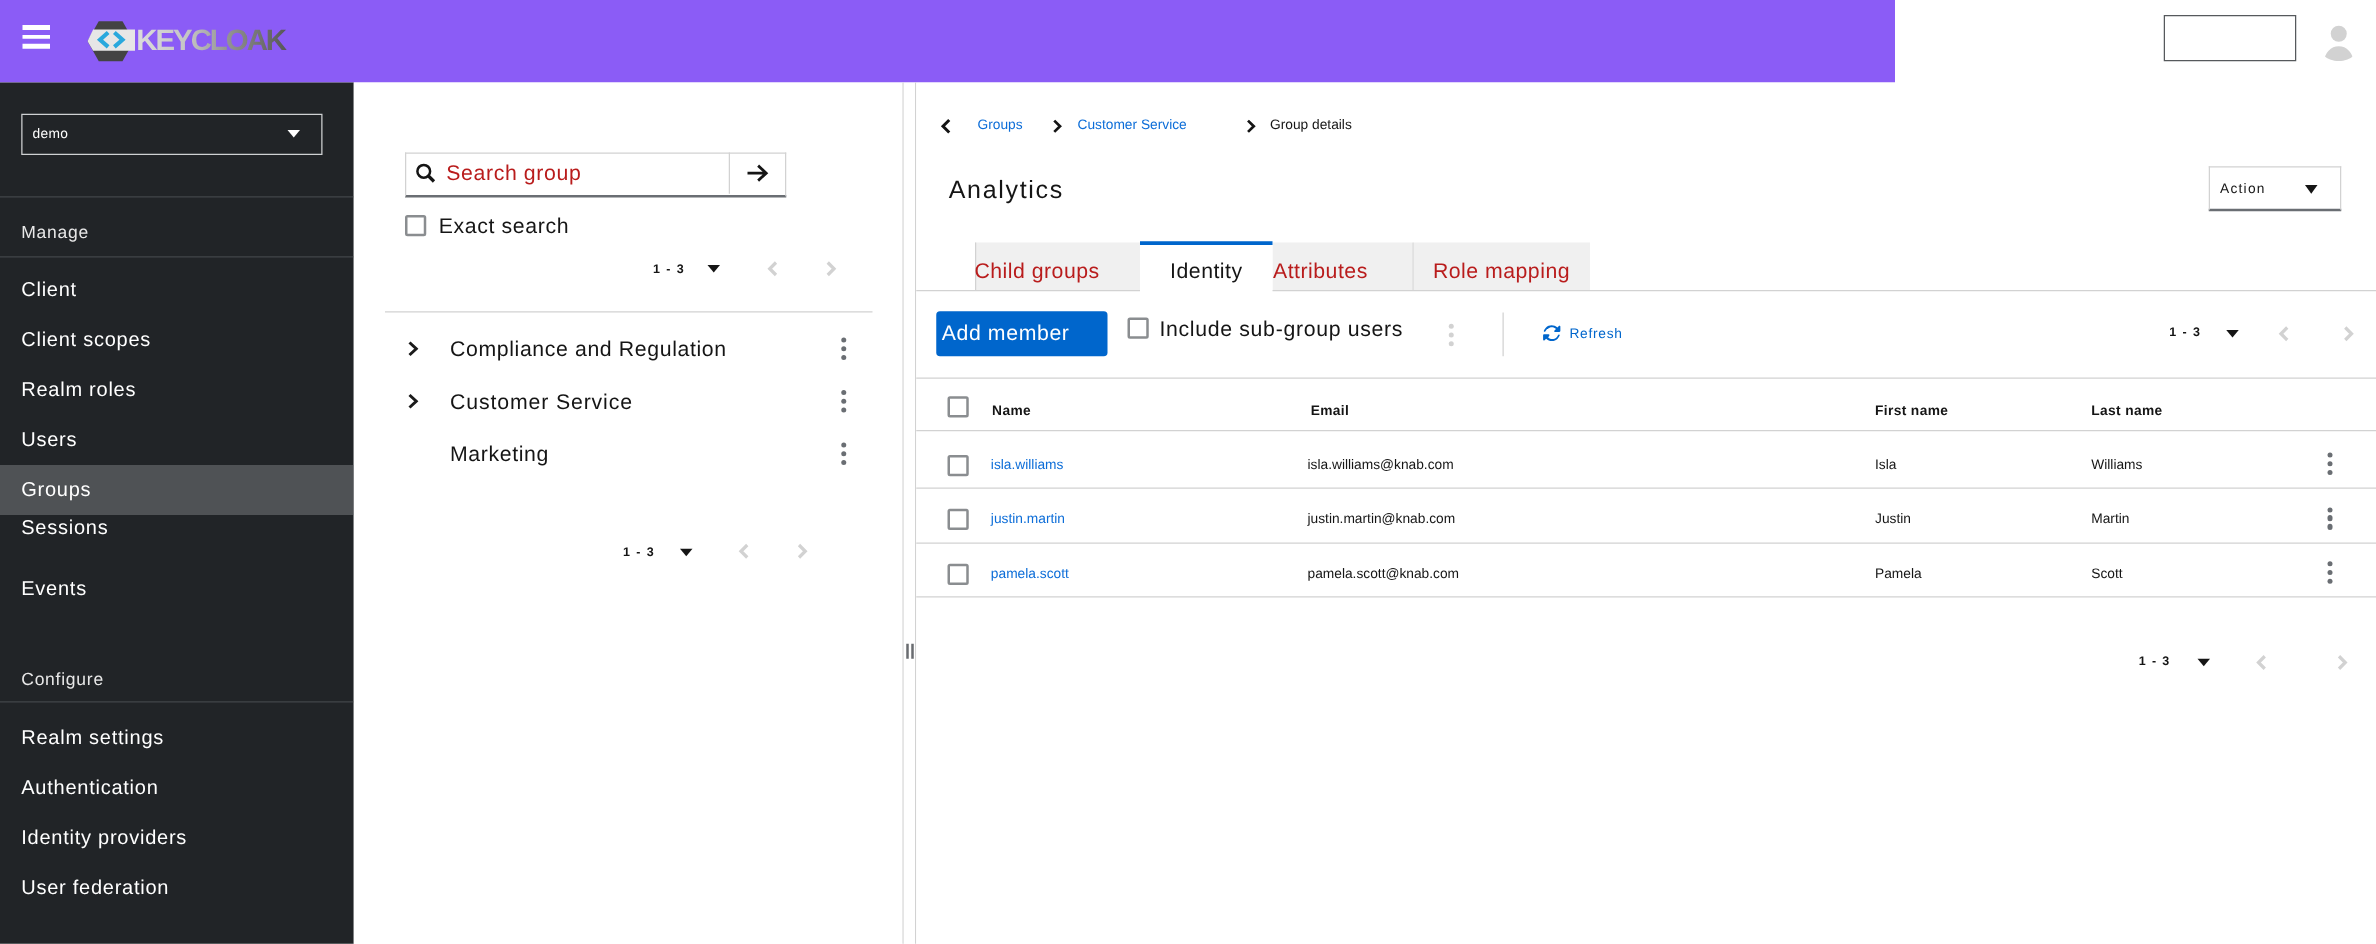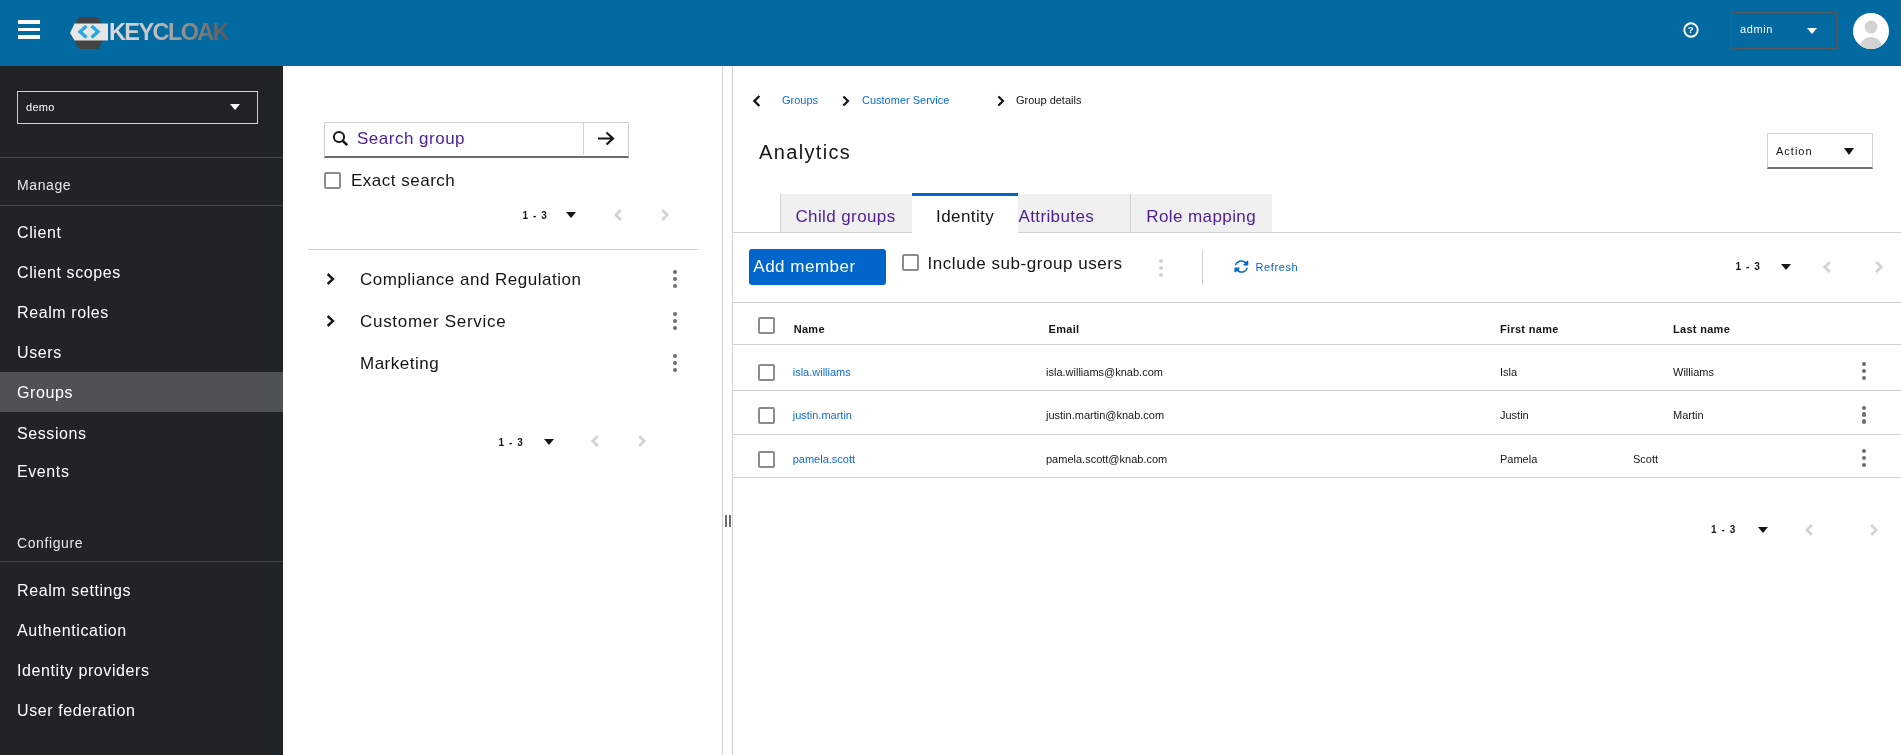--- a/index.html
+++ b/index.html
@@ -11,23 +11,23 @@
 .t16{font-size:11px;line-height:19px;}
 .ls0{letter-spacing:0;}
 .t17{font-size:17px;line-height:20px;letter-spacing:0.5px;}
 .t14{font-size:10px;line-height:17px;}
 .caret{position:absolute;width:0;height:0;border-left:5px solid transparent;border-right:5px solid transparent;border-top:6px solid #151515;}
 .caretw{position:absolute;width:0;height:0;border-left:5.5px solid transparent;border-right:5.5px solid transparent;border-top:6.5px solid #fff;}
 .cb{position:absolute;width:13px;height:13px;border:2px solid #8a8d90;border-radius:2px;background:#fff;}
 .hline{position:absolute;height:1px;background:#d2d2d2;}
 .vline{position:absolute;width:1px;background:#d2d2d2;}
 .link{color:#0c6dd8;}
-.muted{color:#4c1d95;}
-
-#masthead{position:absolute;left:0;top:0;width:1901px;height:66px;background:#0369a1;}
+.muted{color:#b91c1c;}
+
+#masthead{position:absolute;left:0;top:0;width:1516px;height:66px;background:#8b5cf6;}
 .bar{position:absolute;left:18px;width:22px;height:3.2px;background:#fff;}
 
 #sidebar{position:absolute;left:0;top:66px;width:283px;height:689px;background:#212427;}
 .sline{position:absolute;left:0;width:283px;height:1px;background:#42454a;}
 .navitem{position:absolute;left:17px;font-size:16px;line-height:19px;color:#fff;}
 .sect{position:absolute;left:17px;font-size:14px;line-height:17px;color:#e8e8e8;}
 
 #panel{position:absolute;left:283px;top:66px;width:439px;height:689px;background:#fff;border-right:1px solid #d2d2d2;}
 
 #splitter{position:absolute;left:723px;top:66px;width:9px;height:689px;background:#fff;border-right:1px solid #d2d2d2;}
@@ -85,21 +85,21 @@
   <div class="caretw" style="left:230px;top:38px;border-left-width:5px;border-right-width:5px;border-top-width:6px;"></div>
   <div class="sline" style="top:90.5px"></div>
   <div class="sect" style="top:111px">Manage</div>
   <div class="sline" style="top:138.5px"></div>
   <div class="navitem" style="top:156.5px">Client</div>
   <div class="navitem" style="top:196.5px">Client scopes</div>
   <div class="navitem" style="top:236.5px">Realm roles</div>
   <div class="navitem" style="top:276.5px">Users</div>
   <div class="abs" style="left:0;top:306px;width:283px;height:40px;background:#4f5255;"></div>
   <div class="navitem" style="top:316.5px">Groups</div>
-  <div class="navitem" style="top:358px">Sessions</div>
+  <div class="navitem" style="top:347px">Sessions</div>
   <div class="navitem" style="top:395.5px">Events</div>
   <div class="sect" style="top:468.5px">Configure</div>
   <div class="sline" style="top:494.5px"></div>
   <div class="navitem" style="top:514.5px">Realm settings</div>
   <div class="navitem" style="top:554.5px">Authentication</div>
   <div class="navitem" style="top:594.5px">Identity providers</div>
   <div class="navitem" style="top:634.5px">User federation</div>
 </div>
 
 <div id="panel">
@@ -183,21 +183,21 @@
     </svg>
   <div class="abs t16" style="left:283px;top:24.5px;letter-spacing:0;">Group details</div>
 
   <div class="abs" style="left:26px;top:72px;font-size:20px;line-height:29px;letter-spacing:1.35px;">Analytics</div>
   <div class="abs" style="left:1034px;top:67px;width:104px;height:33px;border:1px solid #d2d2d2;border-bottom:2px solid #6a6e73;"></div>
   <div class="abs t16" style="left:1043px;top:75.5px;letter-spacing:1.0px;">Action</div>
   <div class="caret" style="left:1111px;top:82px;border-top-width:7px;"></div>
 
   <div class="hline" style="left:0;top:165.5px;width:1168px;"></div>
   <div class="abs" style="left:46.5px;top:127.5px;width:132.3px;height:38px;background:#f0f0f0;border-left:1px solid #d2d2d2;"></div>
-  <div class="abs t17 muted" style="left:46.5px;top:140.5px;width:132px;text-align:center;letter-spacing:0.4px;">Child groups</div>
+  <div class="abs t17 muted" style="left:46.5px;top:140.5px;width:132px;letter-spacing:0.4px;">Child groups</div>
   <div class="abs" style="left:285.4px;top:127.5px;width:111.4px;height:38px;background:#f0f0f0;"></div>
   <div class="abs t17 muted" style="left:285.4px;top:140.5px;width:111px;text-align:left;letter-spacing:0.4px;">Attributes</div>
   <div class="vline" style="left:396.8px;top:127.5px;height:38px;"></div>
   <div class="abs" style="left:397.7px;top:127.5px;width:140.9px;height:38px;background:#f0f0f0;"></div>
   <div class="abs t17 muted" style="left:397.7px;top:140.5px;width:141px;text-align:center;letter-spacing:0.4px;">Role mapping</div>
   <div class="abs" style="left:178.8px;top:127px;width:106.6px;height:42px;background:#fff;border-top:3px solid #0066cc;"></div>
   <div class="abs t17" style="left:178.8px;top:140.5px;width:106.6px;text-align:center;letter-spacing:0.4px;">Identity</div>
 
   <div class="abs" style="left:16px;top:183px;width:137px;height:36px;background:#0066cc;border-radius:3px;"></div>
   <div class="abs t17" style="left:16px;top:191px;width:111px;text-align:center;color:#fff;">Add member</div>
@@ -248,21 +248,21 @@
   <div class="abs dots" style="left:1129px;top:339.5px;">
       <span></span>
       <span></span>
       <span></span>
     </div>
   <div class="hline" style="left:0;top:367.8px;width:1168px;"></div>
   <div class="cb" style="left:25px;top:384.5px;"></div>
   <div class="abs t16 link ls0" style="left:59.7px;top:383.5px;">pamela.scott</div>
   <div class="abs t16 ls0" style="left:313px;top:383.5px;">pamela.scott@knab.com</div>
   <div class="abs t16 ls0" style="left:767px;top:383.5px;">Pamela</div>
-  <div class="abs t16 ls0" style="left:900px;top:383.5px;">Scott</div>
+  <div class="abs t16 ls0" style="left:940px;top:383.5px;">Scott</div>
   <div class="abs dots" style="left:1129px;top:383px;">
       <span></span>
       <span></span>
       <span></span>
     </div>
   <div class="hline" style="left:0;top:411.4px;width:1168px;"></div>
 
   <div class="abs t14 b pag" style="left:922.5px;top:455.2px;width:81px;text-align:right;">1 - 3</div>
   <div class="caret" style="left:1024.7px;top:460.7px;"></div>
   <svg class="abs" style="left:1071.4px;top:456.7px" width="10" height="14" viewBox="0 0 10 14">

